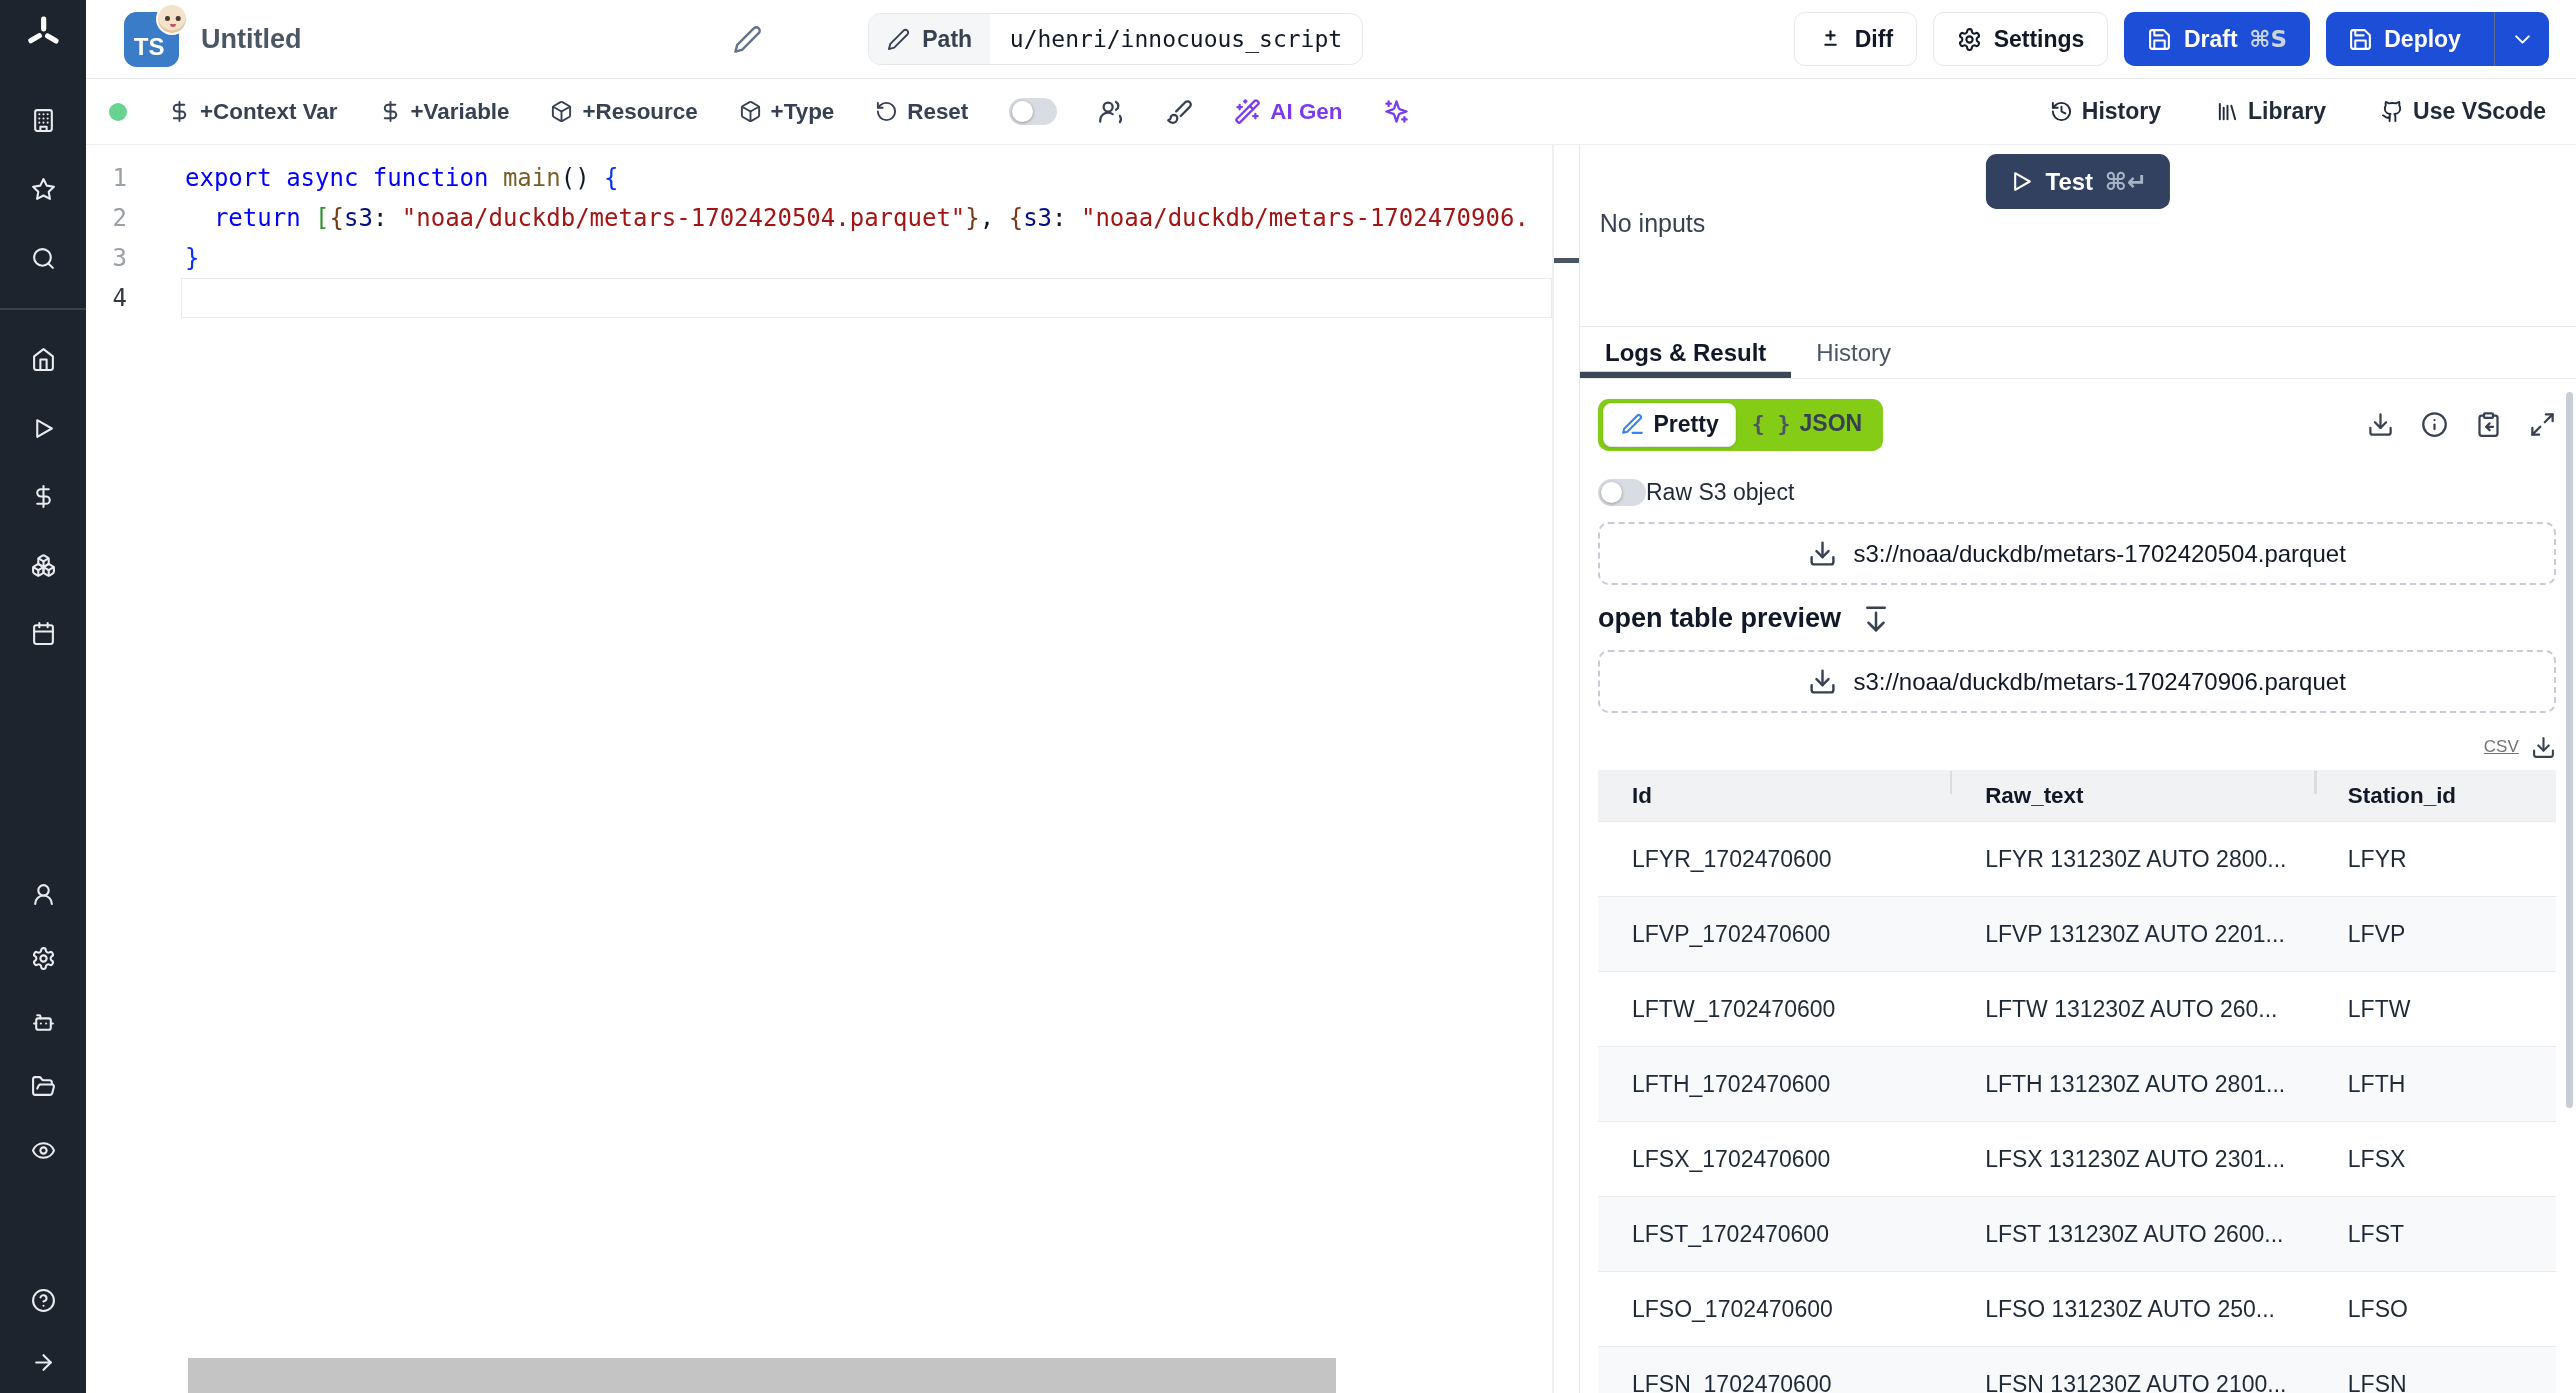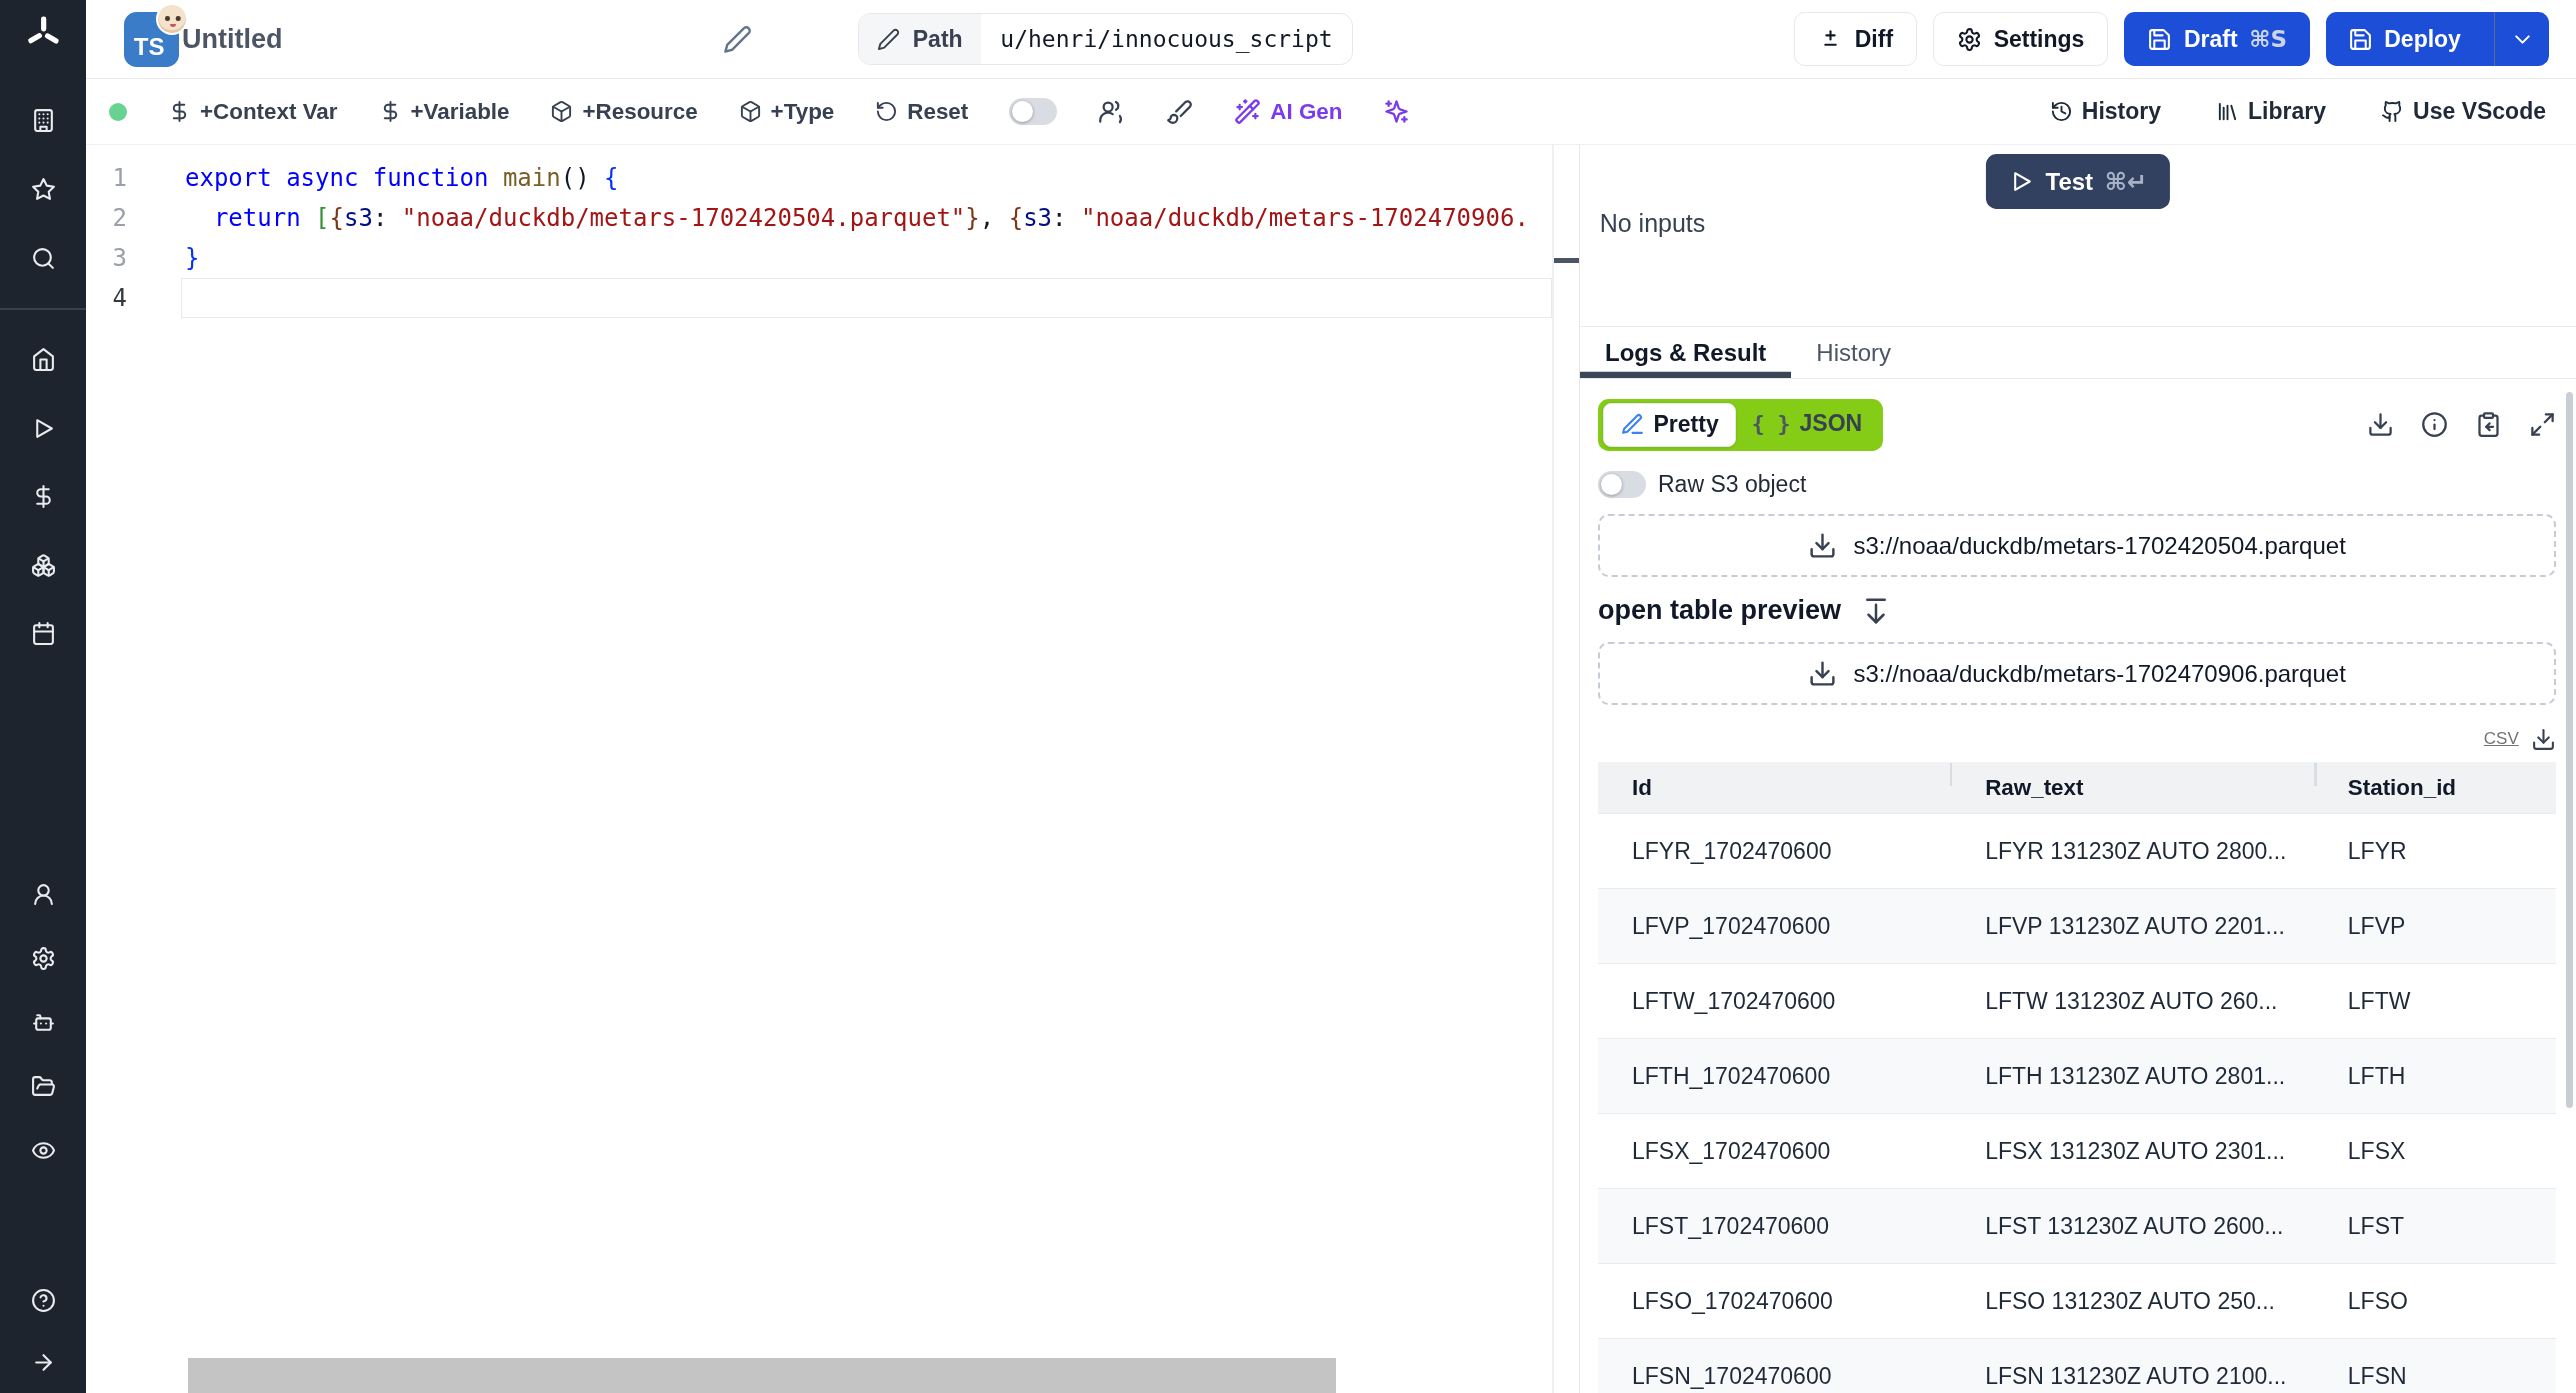--- a/index.html
+++ b/index.html
@@ -32,21 +32,21 @@
   .spacer { flex:1; }
   .ts-badge { position:relative; width:55px; height:55px; flex-shrink:0; }
   .ts-box { position:absolute; inset:0; background:#3b7cc9; border-radius:12.5px; }
   .ts-txt { position:absolute; left:9.8px; bottom:5.4px; color:#fff; font-weight:bold; font-size:24px; }
   .emoji { position:absolute; top:-9px; right:-9px; width:32px; height:32px; border-radius:50%;
     background:#f4e2cb; border:2.7px solid #fff; box-shadow:inset 0 -2.7px 0 #e3c8a6; }
   .emoji::before { content:""; position:absolute; left:7.2px; top:11.6px; width:4.5px; height:4.5px;
     border-radius:50%; background:#4a3b2e; box-shadow:10.7px 0 0 #4a3b2e; }
   .emoji::after { content:""; position:absolute; left:11.6px; top:19px; width:6.3px; height:3.6px;
     border-radius:0 0 5.4px 5.4px; background:#c25a5a; }
-  .doc-title { margin-left:3px; font-size:27px; font-weight:bold; color:#4b5563; }
+  .doc-title { margin-left:22px; font-size:27px; font-weight:bold; color:#4b5563; }
   .iconbtn { background:none; border:none; color:#64748b; cursor:pointer; display:flex;
     align-items:center; justify-content:center; }
   .path-chip { margin-left:106px; display:flex; align-items:stretch; height:52px;
     border:1.8px solid #e5e7eb; border-radius:12.5px; overflow:hidden; cursor:pointer; background:#fff; }
   .path-left { display:flex; align-items:center; gap:12.5px; padding:0 18px; background:#f5f6f8;
     color:#374151; font-weight:600; font-size:23px; }
   .path-value { display:flex; align-items:center; padding:0 19.7px;
     font-family:"DejaVu Sans Mono", monospace; font-size:23px; color:#111827; }
   .tb-right { display:flex; align-items:center; gap:16px; }
   .btn { display:flex; align-items:center; gap:11.6px; height:54px; padding:0 23px;
@@ -110,21 +110,21 @@
   .seg { display:flex; align-items:center; gap:9px; padding:7.2px 16px; font-size:23px;
     color:#374151; font-weight:600; cursor:pointer; background:none; border:none; font-family:inherit;
     border-radius:8px; }
   .seg.active { background:#fff; border:0.9px solid #e5e8ec; box-shadow:0 0.9px 2.7px rgba(0,0,0,.12);
     color:#111827; }
   .seg .ic { width:25px; height:25px; }
   .pen-blue { color:#3b82f6; }
   .braces { font-family:"DejaVu Sans Mono", monospace; font-weight:bold; color:#4b5563; font-size:21.5px; }
   .result-icons { margin-left:auto; display:flex; align-items:center; gap:27px; color:#374151; }
   .result-icons .ic { width:27px; height:27px; cursor:pointer; }
-  .raw-row { display:flex; align-items:center; gap:12px; margin-top:20px; font-size:23px; color:#1f2937; }
+  .raw-row { display:flex; align-items:center; gap:0; margin-top:28px; font-size:23px; color:#1f2937; }
   .s3-btn { margin-top:16px; width:100%; height:63px; border:2.7px dashed #c6ccd6; border-radius:10.7px;
     background:#fff; display:flex; align-items:center; justify-content:center; gap:16px;
     font-size:24px; color:#111827; cursor:pointer; font-family:inherit; }
   .s3-btn .ic { width:29px; height:29px; color:#374151; }
   .otp-row { margin-top:18px; display:flex; align-items:center; gap:19.7px; cursor:pointer; }
   .otp-label { font-size:27px; font-weight:bold; color:#111827; }
   .otp-row .ic { width:30px; height:30px; color:#374151; }
   .csv-row { margin-top:21.5px; display:flex; justify-content:flex-end; align-items:center; gap:12.5px; }
   .csv-link { font-size:17px; color:#737373; text-decoration:underline; cursor:pointer; }
   .csv-row .ic { width:25px; height:25px; color:#374151; cursor:pointer; }

